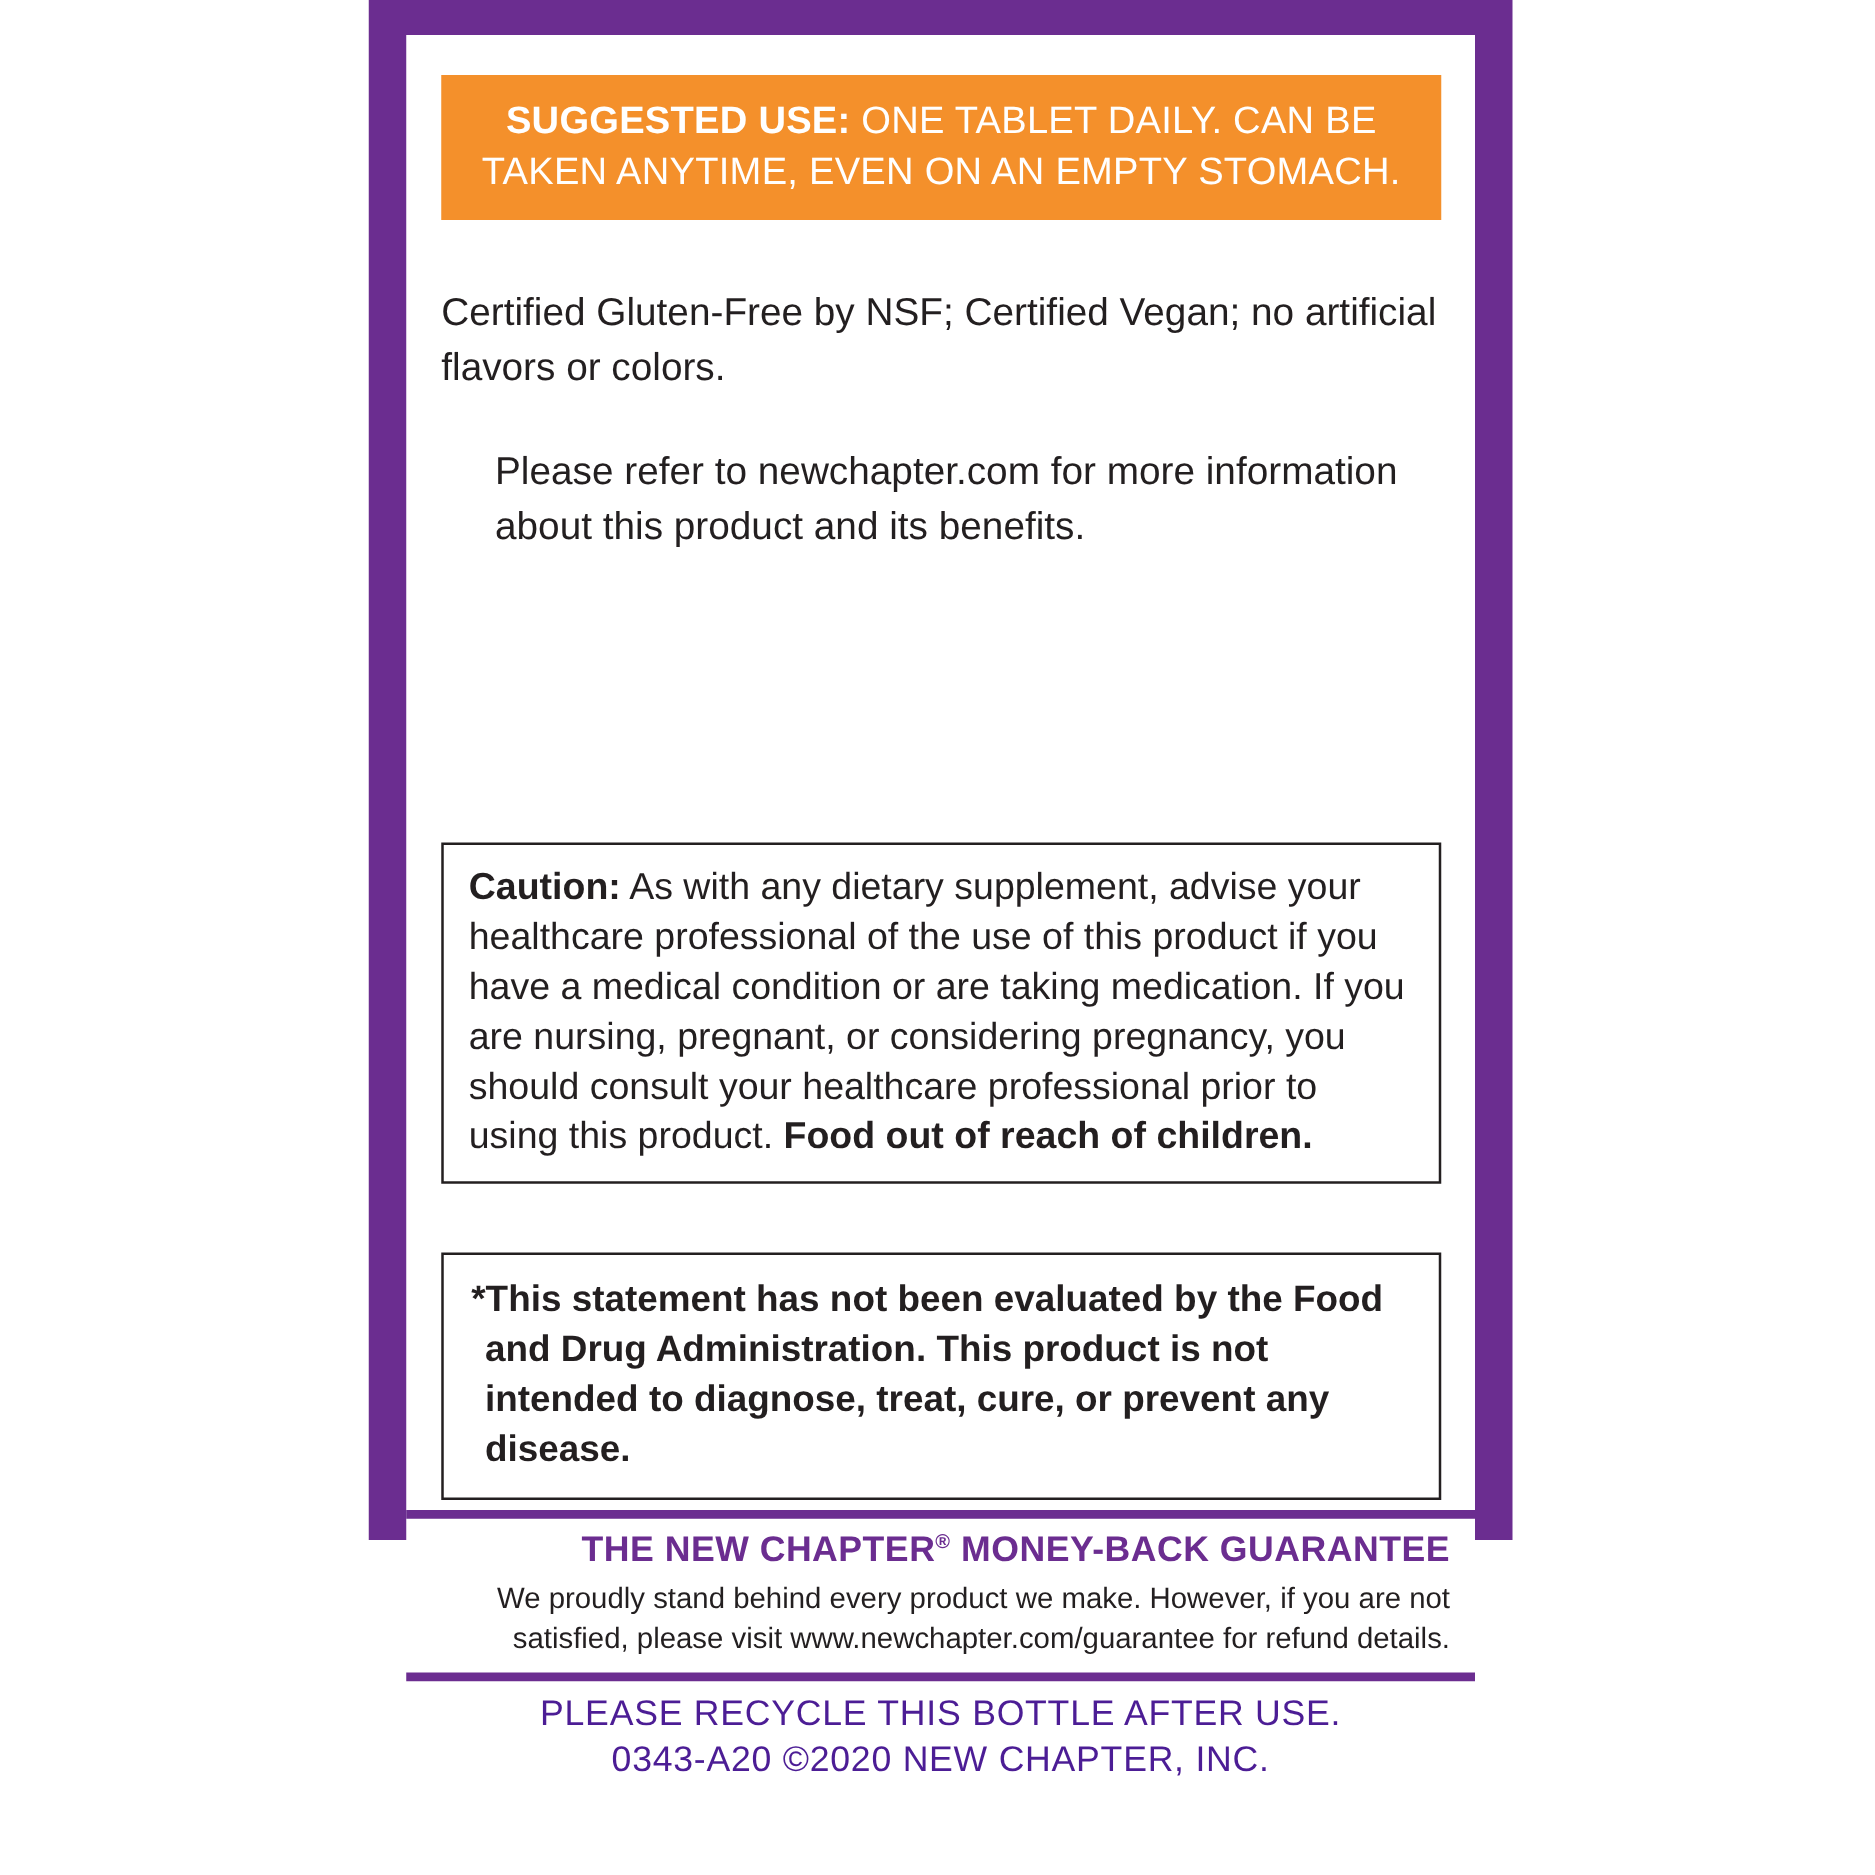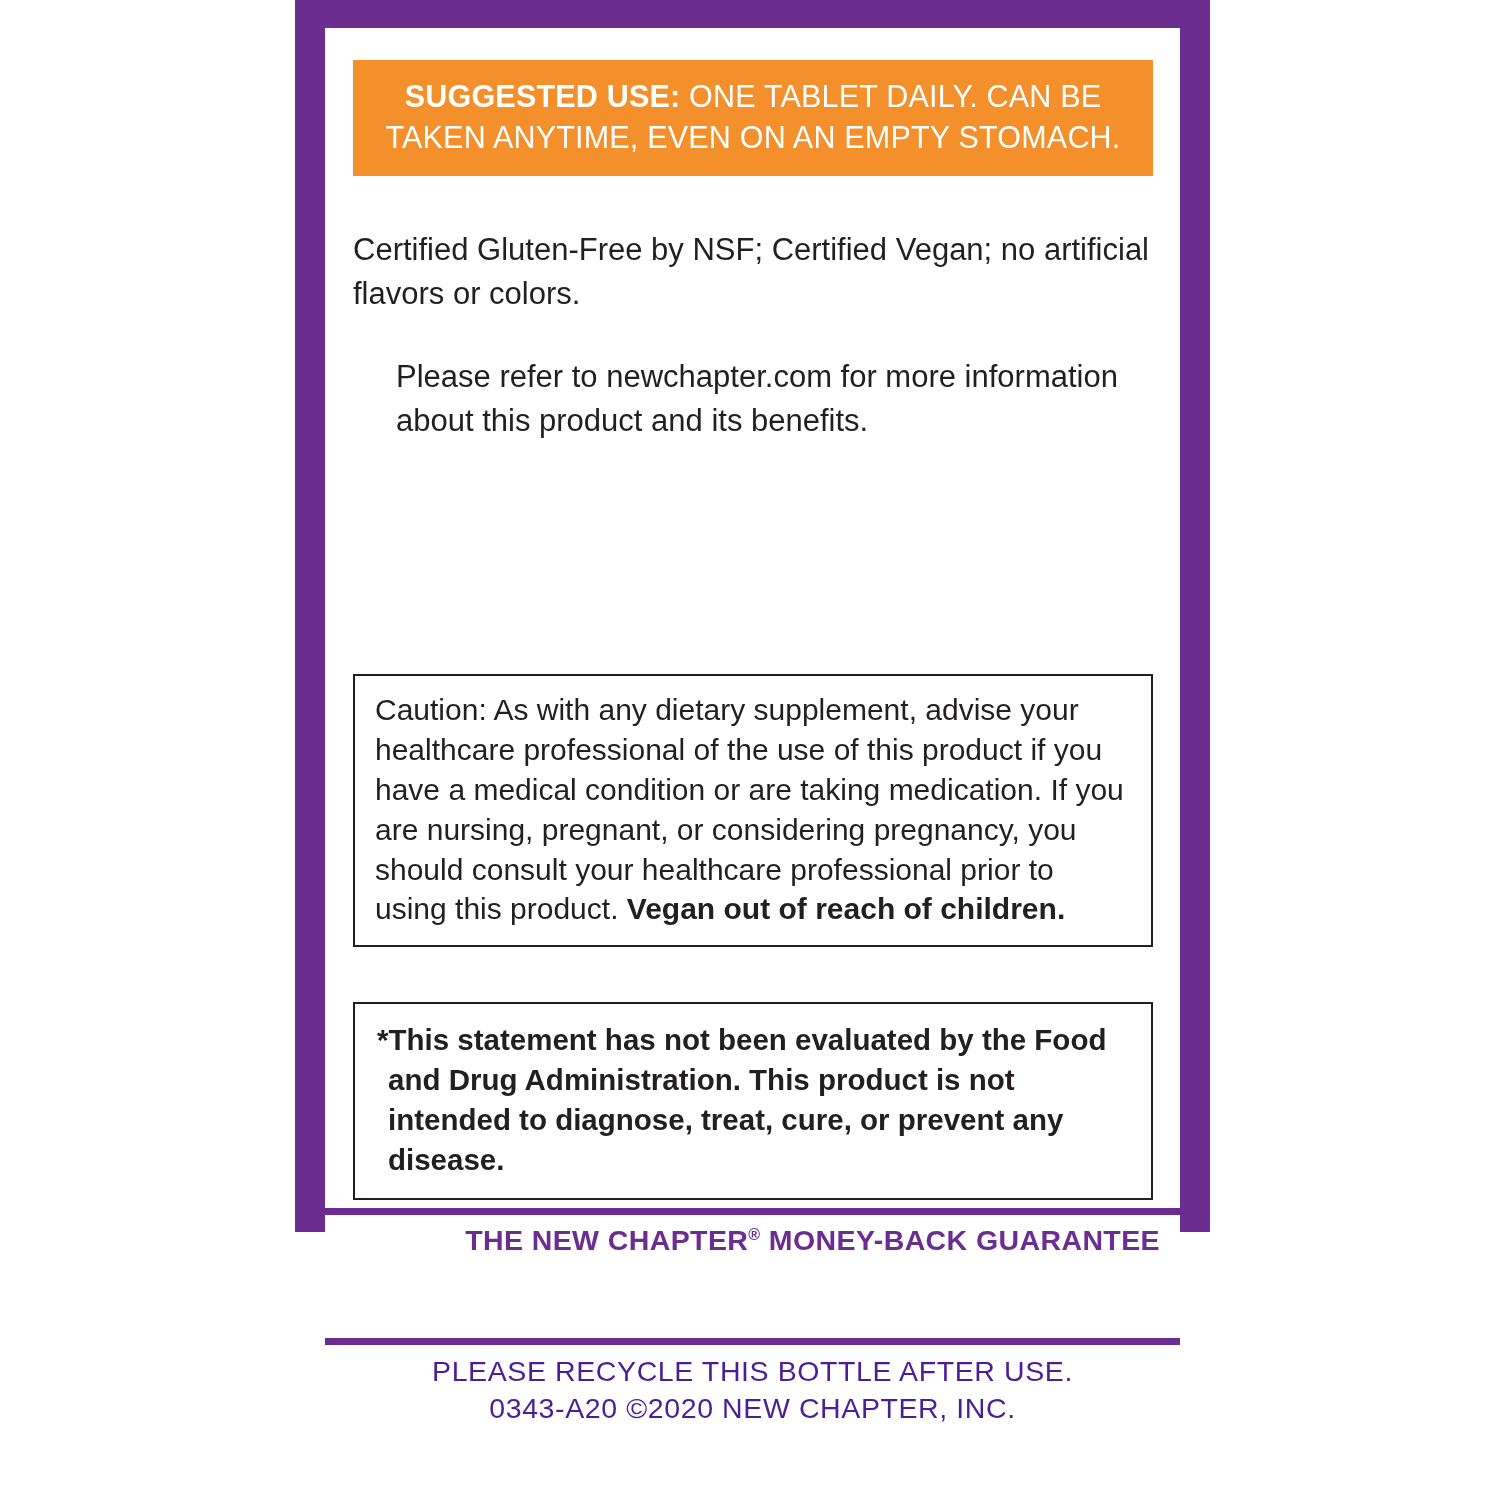--- a/index.html
+++ b/index.html
@@ -85,21 +85,21 @@
     left: 28px;
     width: 800px;
     border: 2.5px solid #231F20;
     box-sizing: border-box;
     color: #231F20;
     padding: 14px 20px 16px 20px;
     font-size: 30px;
     line-height: 1.33;
   }
   .caution-box { top: 646px; }
-  .caution-box .lead { font-weight: normal; }
+  .caution-box .lead { font-weight: bold; }
   .caution-box .tail { font-weight: bold; }
 
   .fda-box {
     top: 962px;
     font-weight: bold;
     font-size: 29.5px;
     line-height: 1.36;
     padding: 16px 20px 18px 22px;
     margin-top: 12px;
   }
@@ -174,31 +174,32 @@
 
         <div class="suggested-use">
           <span class="lead">SUGGESTED USE:</span><span> ONE TABLET DAILY. CAN BE TAKEN ANYTIME, EVEN ON AN EMPTY STOMACH.</span>
         </div>
 
         <div class="para para-1">Certified Gluten-Free by NSF; Certified Vegan; no artificial flavors or colors.</div>
 
         <div class="para para-2">Please refer to newchapter.com for more information about this product and its benefits.</div>
 
         <div class="boxed caution-box">
-          <span class="lead">Caution:</span><span> As with any dietary supplement, advise your healthcare professional of the use of this product if you have a medical condition or are taking medication. If you are nursing, pregnant, or considering pregnancy, you should consult your healthcare professional prior to using this product. </span><span class="tail">Vegan out of reach of children.</span>
+          <span class="lead">Caution:</span><span> As with any dietary supplement, advise your healthcare professional of the use of this product if you have a medical condition or are taking medication. If you are nursing, pregnant, or considering pregnancy, you should consult your healthcare professional prior to using this product. </span><span class="tail">Food out of reach of children.</span>
         </div>
 
         <div class="boxed fda-box">
           <span class="hanging">*This statement has not been evaluated by the Food and Drug Administration. This product is not intended to diagnose, treat, cure, or prevent any disease.</span>
         </div>
 
         <div class="rule rule-1"></div>
 
         <div class="guarantee">
           <div class="title"><span>THE NEW CHAPTER</span><sup>®</sup><span> MONEY-BACK GUARANTEE</span></div>
+          <div class="body">We proudly stand behind every product we make. However, if you are not satisfied, please visit www.newchapter.com/guarantee for refund details.</div>
         </div>
 
         <div class="rule rule-2"></div>
 
         <div class="recycle">
           <div class="line1">PLEASE RECYCLE THIS BOTTLE AFTER USE.</div>
           <div class="line2">0343-A20  ©2020 NEW CHAPTER, INC.</div>
         </div>
 
       </div>

